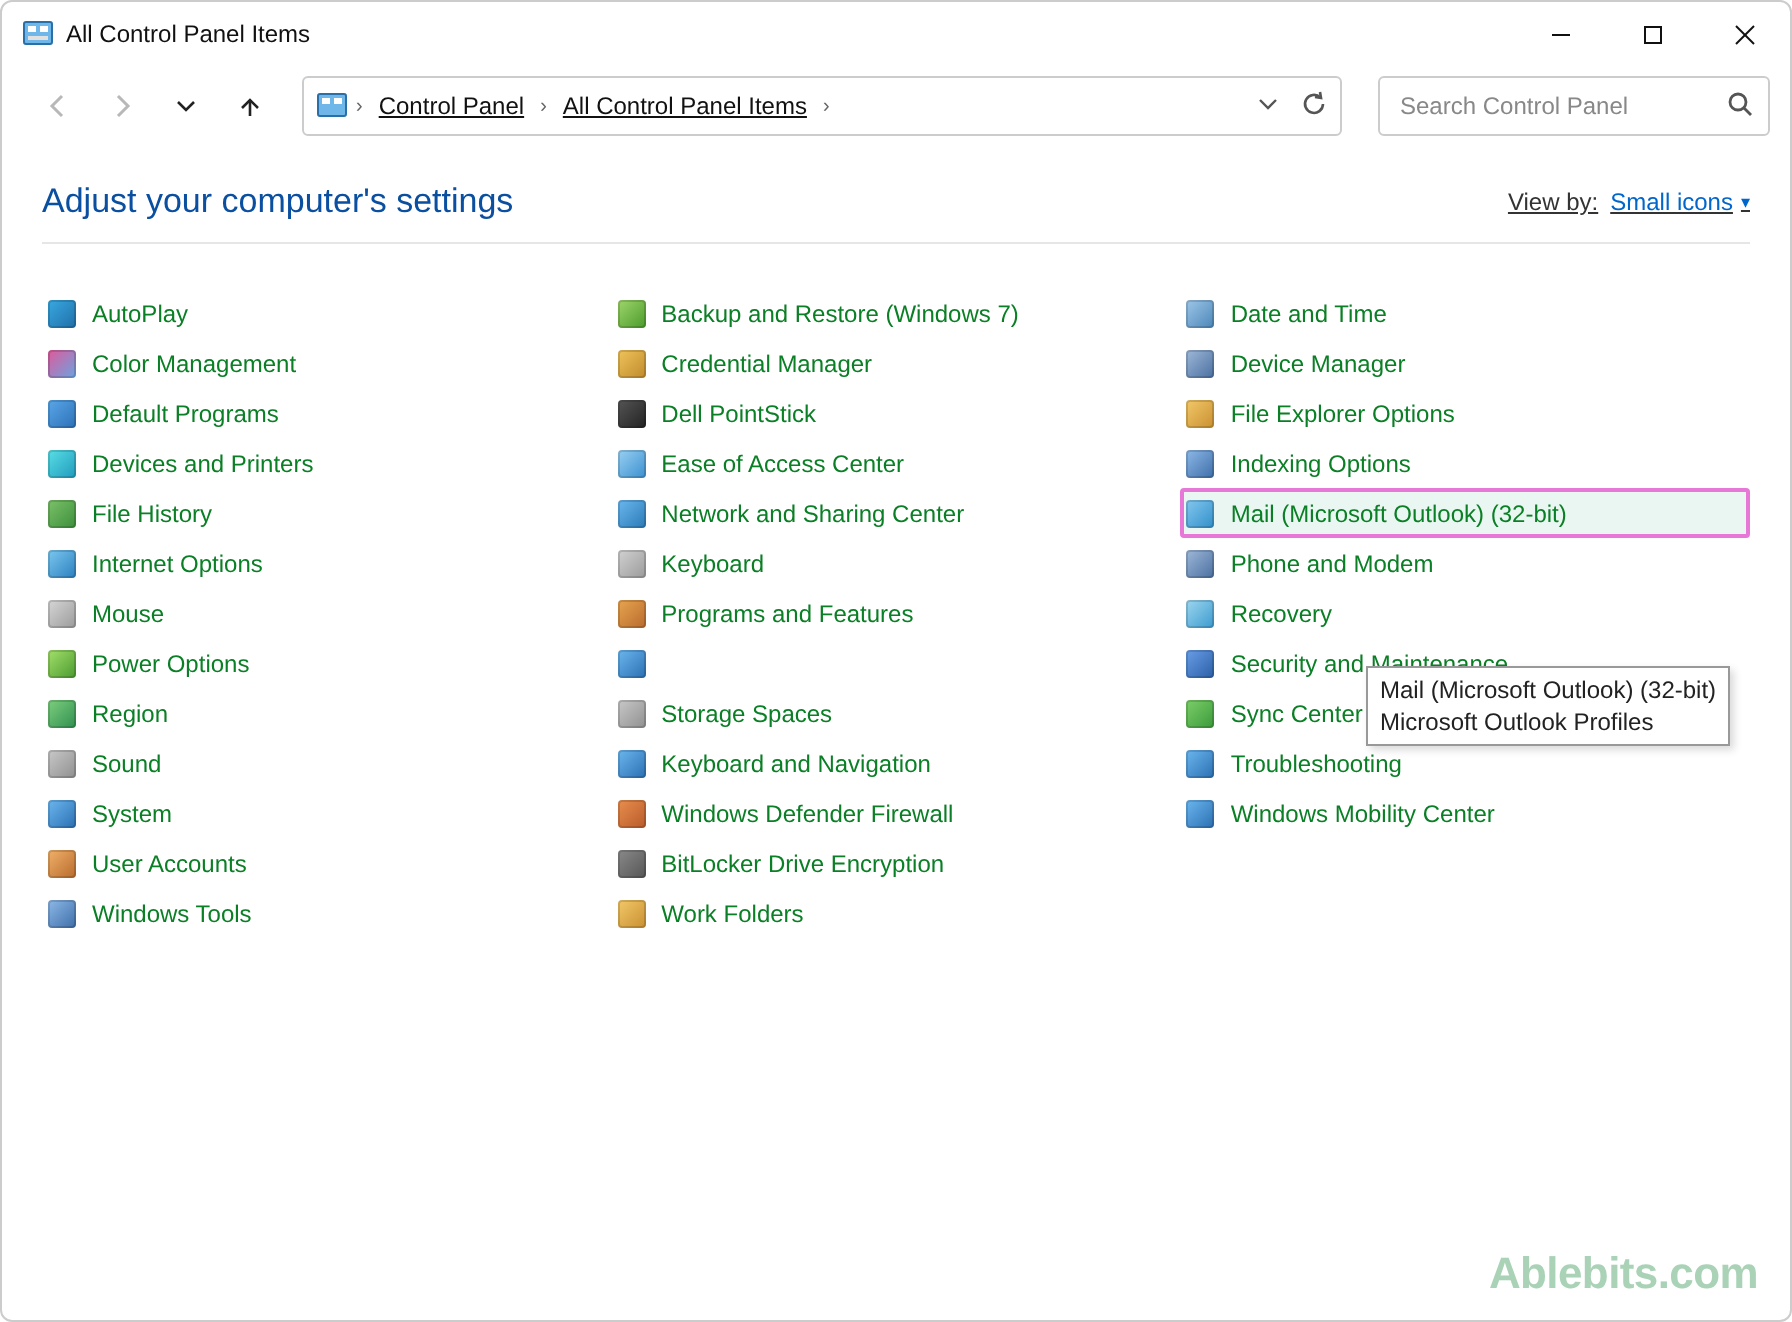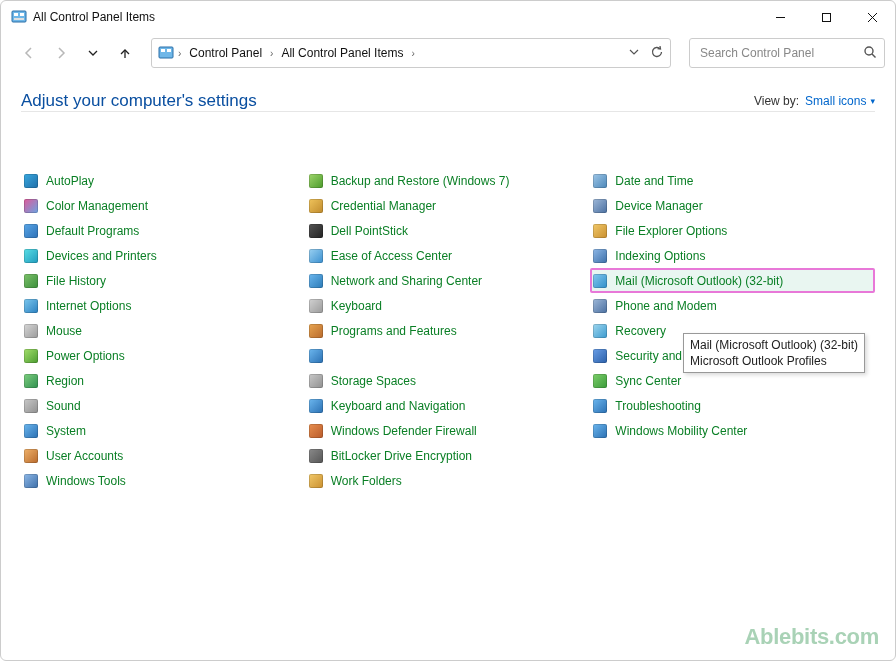--- a/index.html
+++ b/index.html
@@ -65,20 +65,21 @@
     margin-left: 6px;
     margin-right: 10px;
     min-width: 0;
   }
   .addressbar .cp-icon { width:16px; height:16px; display:inline-flex; }
   .addressbar .crumb {
     display: inline-flex; align-items: center; gap: 4px;
     padding: 0 4px;
     color: #111;
     white-space: nowrap;
+    text-decoration: underline;
   }
   .addressbar .sep { color: #666; font-size: 10px; padding: 0 2px; }
   .addressbar .spacer { flex: 1; }
   .addr-right { display:flex; align-items:center; gap:10px; color:#555; }
   .searchbox {
     width: 196px;
     height: 30px;
     border: 1px solid #ccc;
     border-radius: 3px;
     display: flex;
@@ -94,53 +95,53 @@
   .searchbox input::placeholder { color: #888; }
   .searchbox .mag { color: #555; }
 
   
   .content {
     padding: 18px 20px 0 20px;
   }
   .content-header {
     display: flex;
     align-items: center;
+    padding-bottom: 10px;
     border-bottom: 1px solid #e6e6e6;
-    margin-bottom: 32px;
+    margin-bottom: 22px;
   }
   .heading {
     color: #0a4fa0;
     font-size: 17px;
     font-weight: 400;
   }
   .viewby {
     margin-left: auto;
     font-size: 12px;
     color: #333;
-    display: flex; align-items: center; gap: 6px;
+    display: flex; align-items: center; gap: 6px; text-decoration: underline;
   }
   .viewby a { color: #0066cc; text-decoration: none; display:inline-flex; align-items:center; gap:4px;}
   .viewby .caret { font-size: 9px; color:#0066cc; }
 
   .grid {
     display: grid;
     grid-template-columns: repeat(3, 1fr);
     grid-auto-flow: column;
     grid-template-rows: repeat(13, 25px);
     column-gap: 0;
     row-gap: 0;
   }
   .item {
     display: flex;
     align-items: center;
     gap: 7px;
     height: 25px;
     padding-left: 2px;
     cursor: pointer;
-    margin-top: 24px;
   }
   .item .icon {
     width: 16px; height: 16px; flex: 0 0 16px;
     display: inline-flex; align-items: center; justify-content: center;
   }
   .item .label {
     color: #0a7f25;
     font-size: 12px;
     white-space: nowrap;
   }

